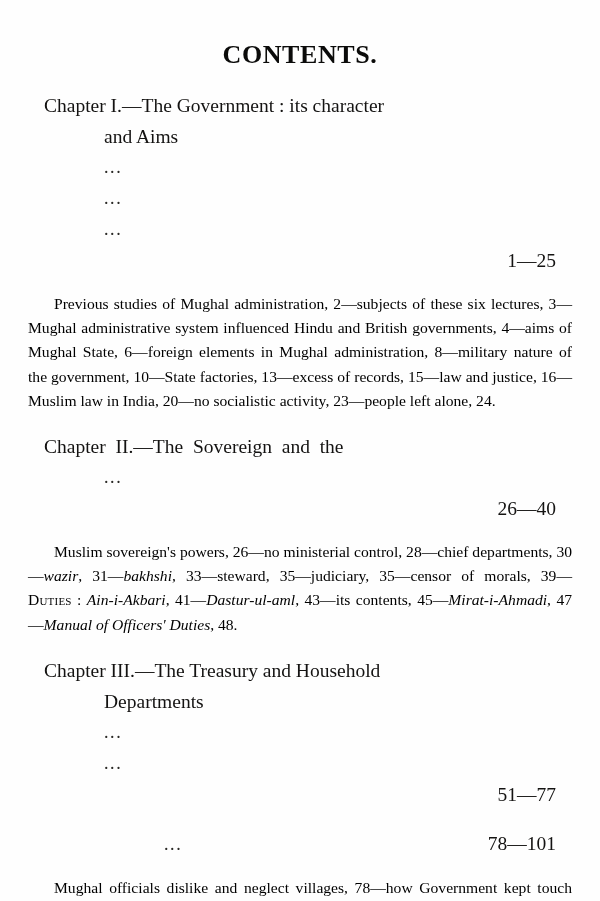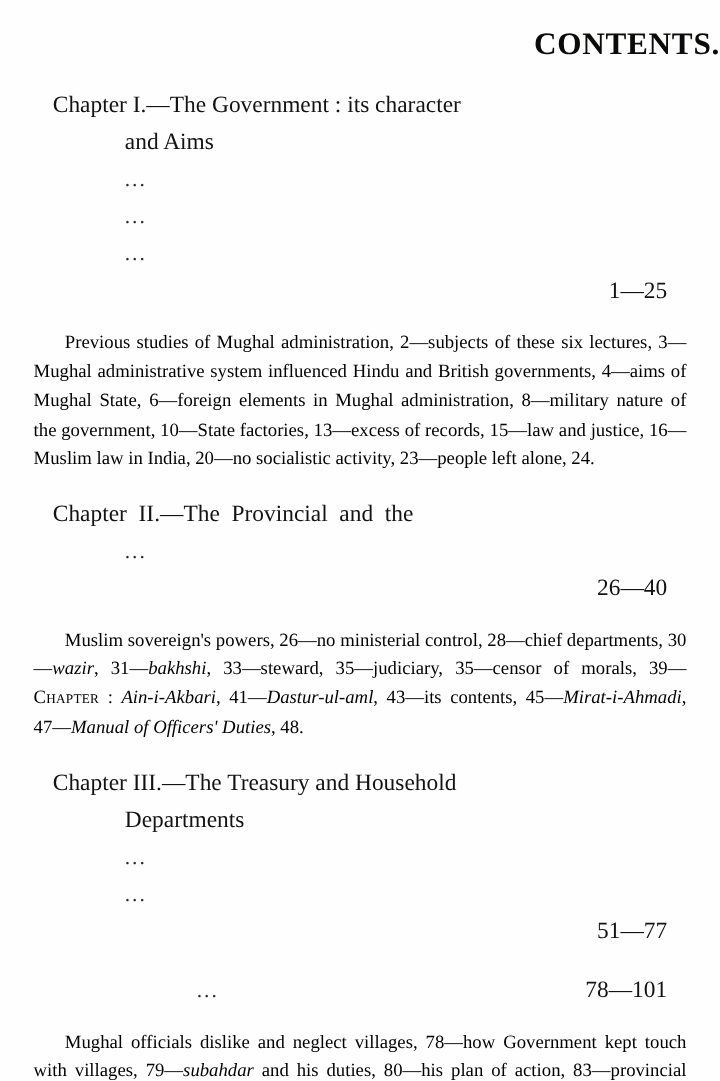--- a/index.html
+++ b/index.html
@@ -19,26 +19,26 @@
     position: relative;
     width: 600px;
     height: 901px;
     box-sizing: border-box;
     padding: 0;
     background: #fefefe;
   }
 
   
   .page-title {
-    text-align: right;
+    text-align: center;
     font-size: 26px;
     font-weight: bold;
     letter-spacing: 0.6px;
     margin: 0;
-    padding-top: 22px;
+    padding-top: 40px;
     padding-bottom: 0;
     font-family: "Liberation Serif", "DejaVu Serif", serif;
     color: #0b0b0a;
   }
 
   
   .entry {
     margin: 0;
     padding: 0;
   }
@@ -133,28 +133,28 @@
             <span class="leaders">...</span>
             <span class="sp-3"></span>
             <span class="leaders">...</span>
             <span class="range">1—25</span>
           </span>
         </div>
         <p class="entry-body">Previous studies of Mughal administration, 2—subjects of these six lectures, 3—Mughal administrative system influenced Hindu and British governments, 4—aims of Mughal State, 6—foreign elements in Mughal administration, 8—military nature of the government, 10—State factories, 13—excess of records, 15—law and justice, 16—Muslim law in India, 20—no socialistic activity, 23—people left alone, 24.</p>
       </div>
       <div class="entry" id="entry-1">
         <div class="entry-heading">
-          <span class="heading-line"><span class="heading-text">Chapter  II.—The  Provincial  and  the</span></span>
+          <span class="heading-line"><span class="heading-text">Chapter  II.—The  Sovereign  and  the</span></span>
           <span class="heading-line indent has-range">
             <span class="sp-4"></span>
             <span class="leaders">...</span>
             <span class="range">26—40</span>
           </span>
         </div>
-        <p class="entry-body">Muslim sovereign's powers, 26—no ministerial control, 28—chief departments, 30—<i>wazir</i>, 31—<i>bakhshi</i>, 33—steward, 35—judiciary, 35—censor of morals, 39—<span class="smallcaps">Chapter</span> :  <i>Ain-i-Akbari</i>, 41—<i>Dastur-ul-aml</i>, 43—its contents, 45—<i>Mirat-i-Ahmadi</i>, 47—<i>Manual of Officers' Duties</i>, 48.</p>
+        <p class="entry-body">Muslim sovereign's powers, 26—no ministerial control, 28—chief departments, 30—<i>wazir</i>, 31—<i>bakhshi</i>, 33—steward, 35—judiciary, 35—censor of morals, 39—<span class="smallcaps">Duties</span> :  <i>Ain-i-Akbari</i>, 41—<i>Dastur-ul-aml</i>, 43—its contents, 45—<i>Mirat-i-Ahmadi</i>, 47—<i>Manual of Officers' Duties</i>, 48.</p>
       </div>
       <div class="entry" id="entry-2">
         <div class="entry-heading">
           <span class="heading-line"><span class="heading-text">Chapter III.—The Treasury and Household</span></span>
           <span class="heading-line indent has-range">
             <span class="heading-text">Departments</span>
             <span class="sp-4"></span>
             <span class="leaders">...</span>
             <span class="sp-5"></span>
             <span class="leaders">...</span>

